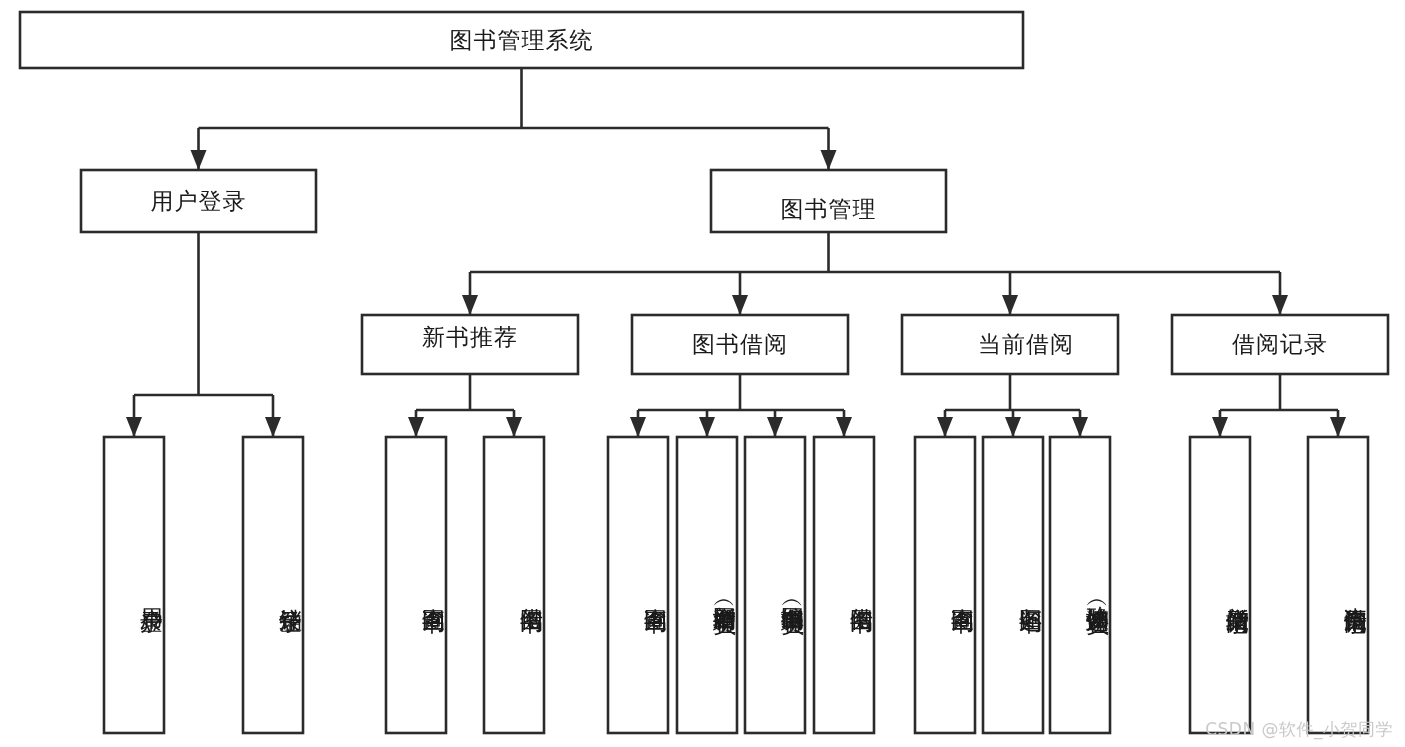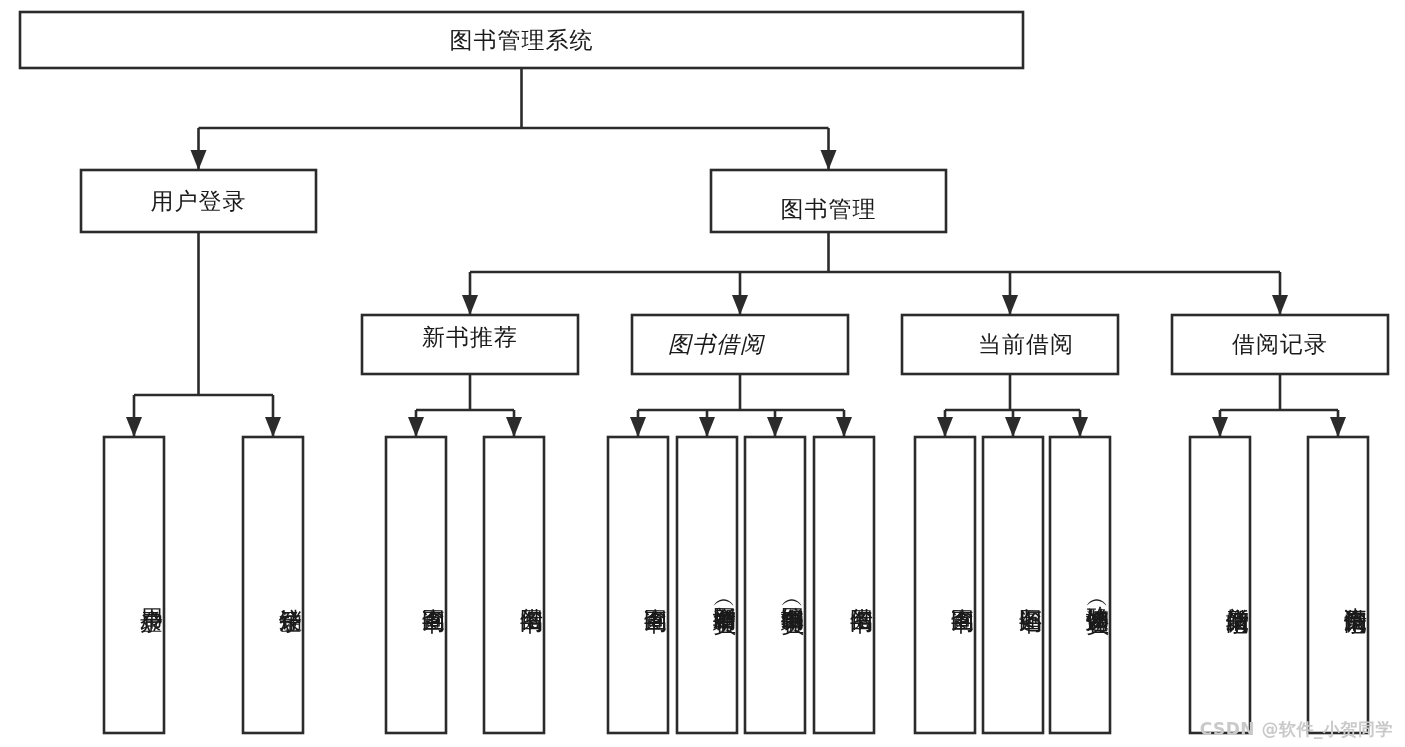--- a/index.html
+++ b/index.html
@@ -69,21 +69,20 @@
   }
   .watermark {
     position: absolute;
     right: 12px;
     bottom: 6px;
     font-size: 17px;
     color: #c9c9c9;
     letter-spacing: 0.5px;
     font-family: "DejaVu Sans", "Liberation Sans", sans-serif;
     white-space: nowrap;
-    font-weight: bold;
   }
 </style>
 </head>
 <body>
 
 <div id="diagram-root">
 
   <svg id="flow" viewBox="0 0 1405 747">
     <g id="connectors">
         <line x1="521.5" y1="68" x2="521.5" y2="128" class="connector"></line>
@@ -161,21 +160,21 @@
         <rect x="1190" y="437" width="60" height="296" class="node-rect"></rect>
         <rect x="1308" y="437" width="60" height="296" class="node-rect"></rect>
       </g>
   </svg>
 
   <div id="labels">
       <div class="hlabel-wrap" style="left: 20px; top: 12px; width: 1003px; height: 56px; border-radius: 15px;">图书管理系统</div>
       <div class="hlabel-wrap" style="left: 81px; top: 170px; width: 235px; height: 62px;">用户登录</div>
       <div class="hlabel-wrap" style="left: 711px; top: 170px; width: 235px; height: 78px;">图书管理</div>
       <div class="hlabel-wrap" style="left: 362px; top: 315px; width: 216px; height: 44px;">新书推荐</div>
-      <div class="hlabel-wrap" style="left: 608px; top: 315px; width: 216px; height: 59px; font-style: italic;">图书借阅</div>
+      <div class="hlabel-wrap" style="left: 632px; top: 315px; width: 216px; height: 59px;">图书借阅</div>
       <div class="hlabel-wrap" style="left: 902px; top: 315px; width: 216px; height: 59px; padding-left: 16px;">当前借阅</div>
       <div class="hlabel-wrap" style="left: 1172px; top: 315px; width: 216px; height: 59px;">借阅记录</div>
       <div class="vlabel-wrap" style="left: 104px; top: 437px; width: 60px; height: 296px; align-items: flex-start; padding-top: 14px; box-sizing: border-box;">用户登录</div>
       <div class="vlabel-wrap" style="left: 243px; top: 437px; width: 60px; height: 296px; align-items: flex-start; padding-top: 14px; box-sizing: border-box;">注销登录</div>
       <div class="vlabel-wrap" style="left: 386px; top: 437px; width: 60px; height: 296px; align-items: flex-start; padding-top: 14px; box-sizing: border-box;">查询图书</div>
       <div class="vlabel-wrap" style="left: 484px; top: 437px; width: 60px; height: 296px; align-items: flex-start; padding-top: 14px; box-sizing: border-box;">借阅图书</div>
       <div class="vlabel-wrap" style="left: 608px; top: 437px; width: 60px; height: 296px; align-items: flex-start; padding-top: 14px; box-sizing: border-box;">查询图书</div>
       <div class="vlabel-wrap" style="left: 677px; top: 437px; width: 60px; height: 296px; align-items: flex-start; padding-top: 14px; box-sizing: border-box;">新增图书（管理员）</div>
       <div class="vlabel-wrap" style="left: 745px; top: 437px; width: 60px; height: 296px; align-items: flex-start; padding-top: 14px; box-sizing: border-box;">编辑图书（管理员）</div>
       <div class="vlabel-wrap" style="left: 814px; top: 437px; width: 60px; height: 296px; align-items: flex-start; padding-top: 14px; box-sizing: border-box;">借阅图书</div>

